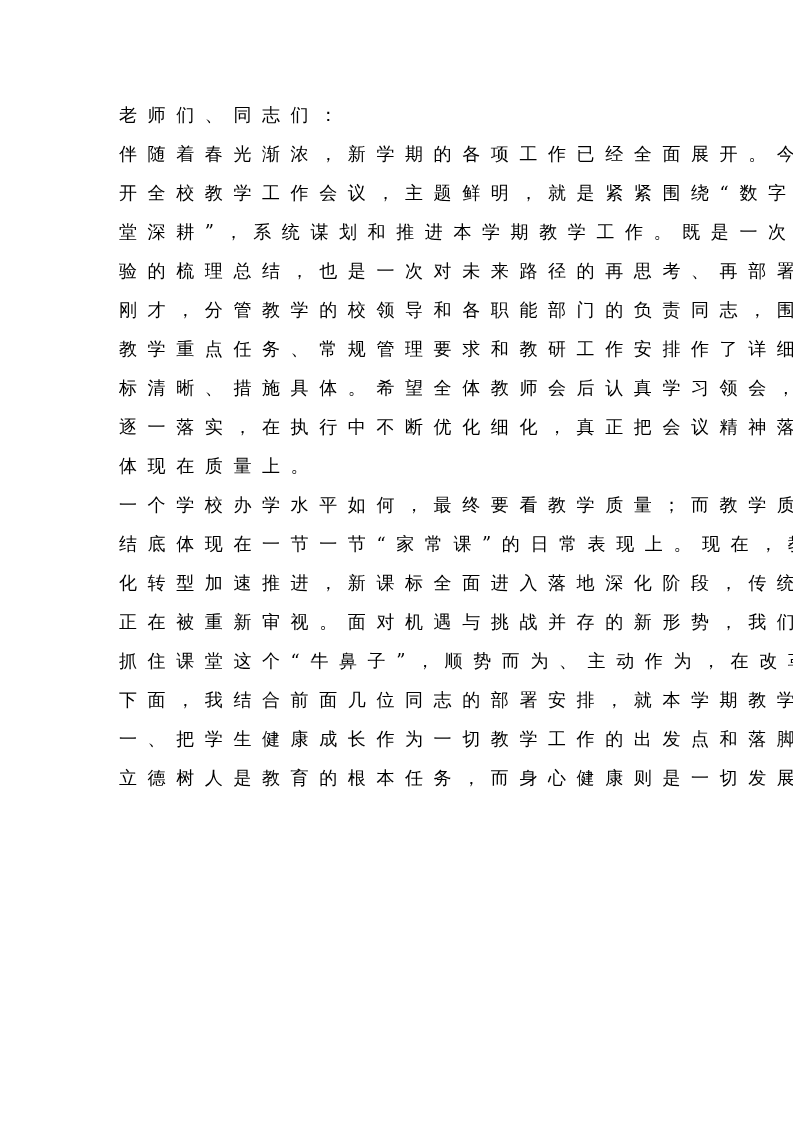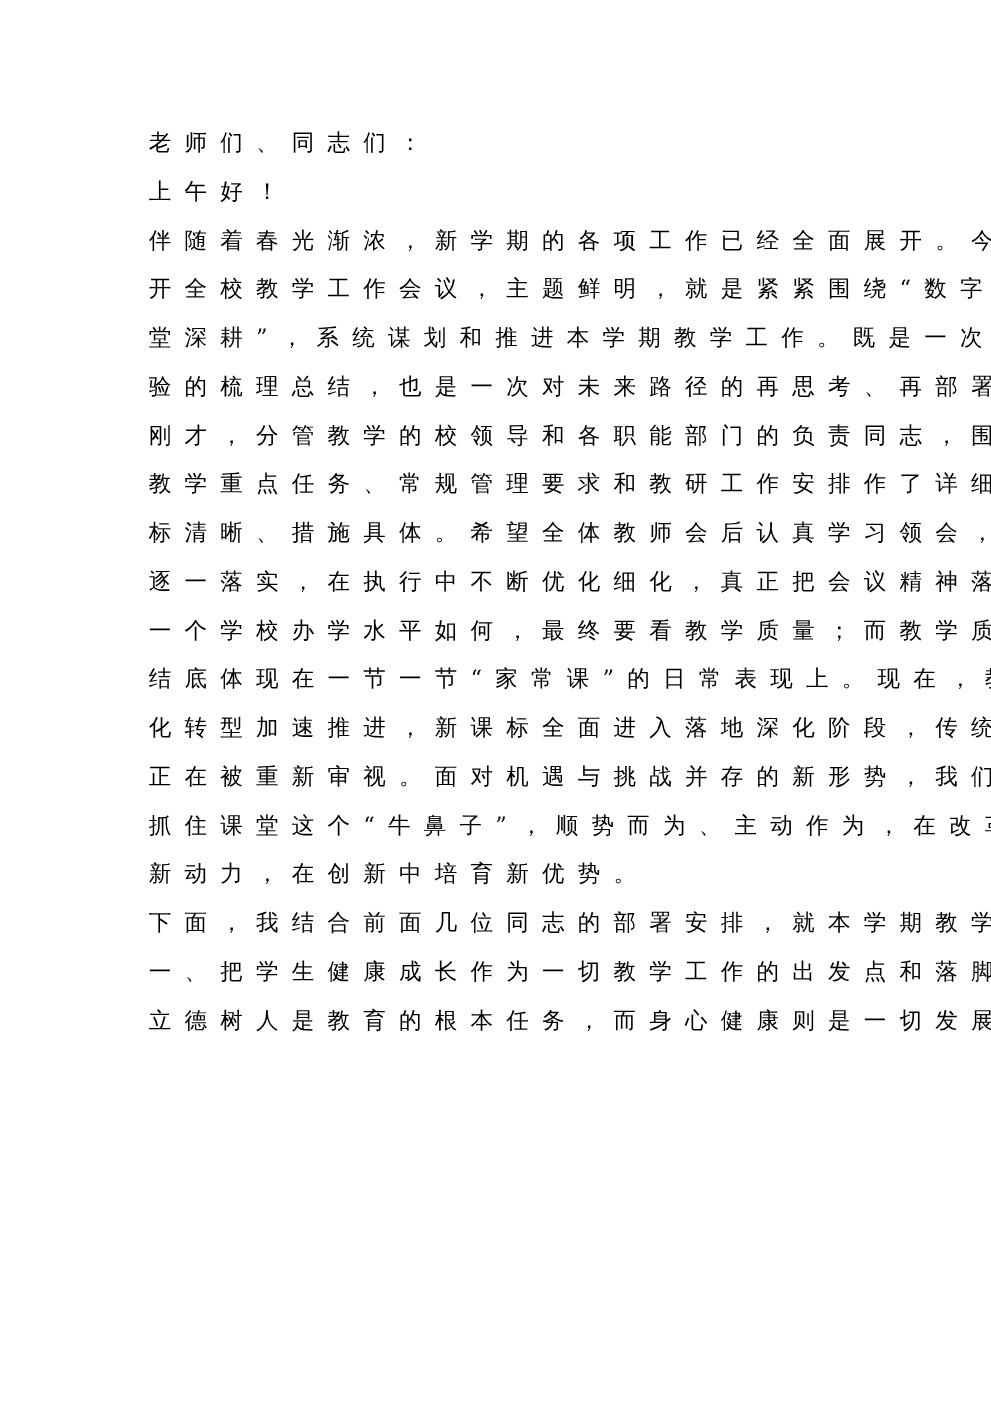--- a/index.html
+++ b/index.html
@@ -41,45 +41,42 @@
 </head>
 <body>
 
 <div class="page">
   <div class="body-text">
 
     <div>
       <span class="line">老师们、同志们：</span>
     </div>
 
-    <div>
-      <span class="line">上午好！</span>
-    </div>
 
     <div>
       <span class="line">伴随着春光渐浓，新学期的各项工作已经全面展开。今天我们召</span>
       <span class="line">开全校教学工作会议，主题鲜明，就是紧紧围绕“数字赋能、课</span>
       <span class="line">堂深耕”，系统谋划和推进本学期教学工作。既是一次对过去经</span>
       <span class="line">验的梳理总结，也是一次对未来路径的再思考、再部署，更是一</span>
     </div>
 
     <div>
       <span class="line">刚才，分管教学的校领导和各职能部门的负责同志，围绕新学期</span>
       <span class="line">教学重点任务、常规管理要求和教研工作安排作了详细说明，目</span>
       <span class="line">标清晰、措施具体。希望全体教师会后认真学习领会，对照要求</span>
       <span class="line">逐一落实，在执行中不断优化细化，真正把会议精神落到课堂、</span>
+      <span class="line">体现在质量上。</span>
     </div>
 
     <div>
       <span class="line">一个学校办学水平如何，最终要看教学质量；而教学质量，归根</span>
       <span class="line">结底体现在一节一节“家常课”的日常表现上。现在，教育数字</span>
       <span class="line">化转型加速推进，新课标全面进入落地深化阶段，传统教学方式</span>
       <span class="line">正在被重新审视。面对机遇与挑战并存的新形势，我们必须牢牢</span>
       <span class="line">抓住课堂这个“牛鼻子”，顺势而为、主动作为，在改革中寻找</span>
-      <span class="line">新动力，在创新中培育新优势。</span>
     </div>
 
     <div>
       <span class="line">下面，我结合前面几位同志的部署安排，就本学期教学工作再谈</span>
     </div>
 
     <div>
       <span class="line">一、把学生健康成长作为一切教学工作的出发点和落脚点</span>
     </div>
 

